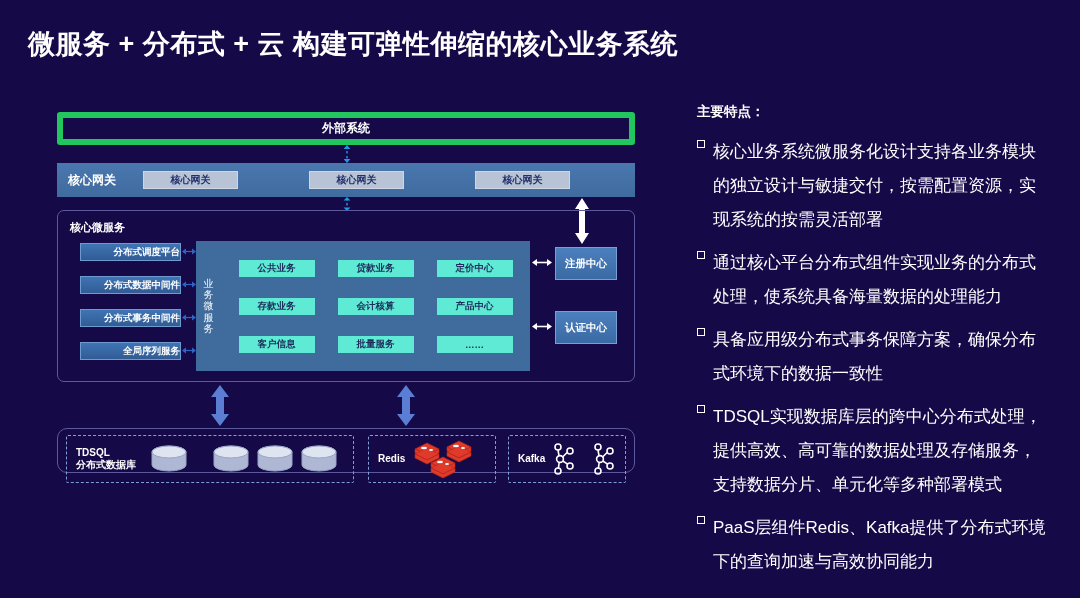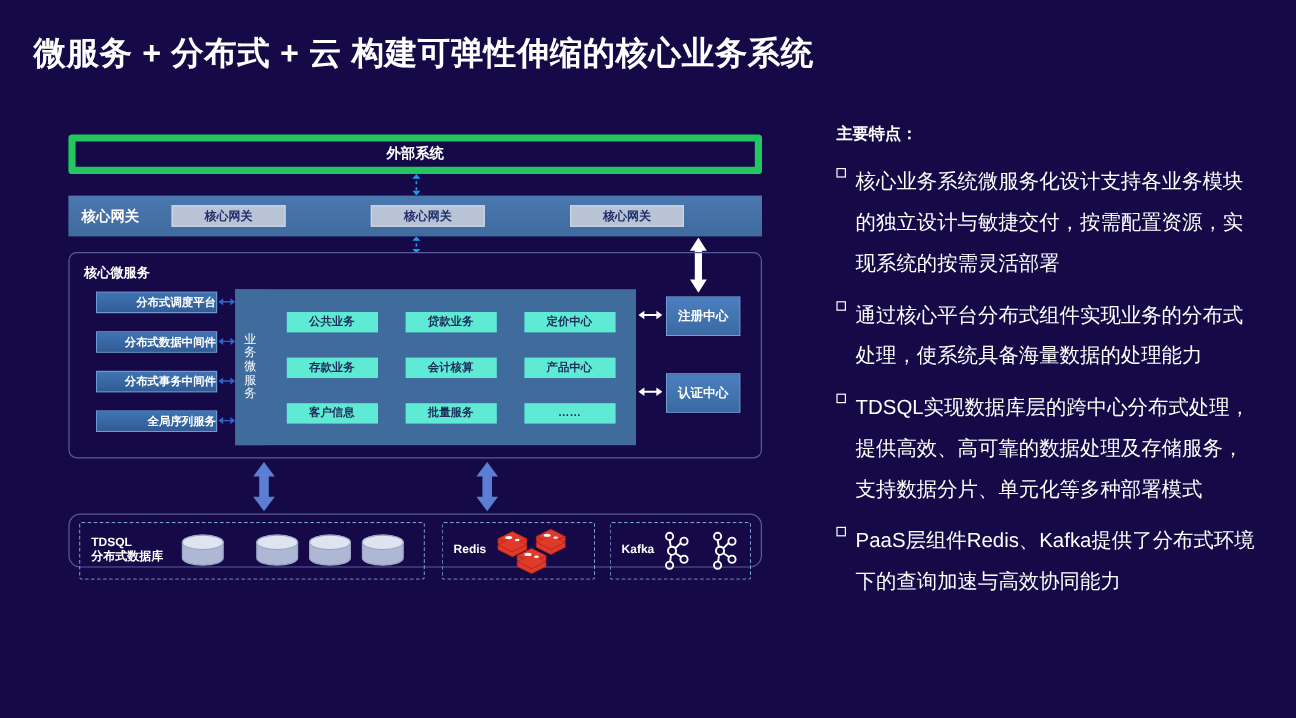--- a/index.html
+++ b/index.html
@@ -386,20 +386,24 @@
     <div class="feat-item">
       <span class="feat-bullet"></span>
       <span class="feat-text">核心业务系统微服务化设计支持各业务模块的独立设计与敏捷交付，按需配置资源，实现系统的按需灵活部署</span>
     </div>
     <div class="feat-item">
       <span class="feat-bullet"></span>
       <span class="feat-text">通过核心平台分布式组件实现业务的分布式处理，使系统具备海量数据的处理能力</span>
     </div>
     <div class="feat-item">
       <span class="feat-bullet"></span>
+      <span class="feat-text">具备应用级分布式事务保障方案，确保分布式环境下的数据一致性</span>
+    </div>
+    <div class="feat-item">
+      <span class="feat-bullet"></span>
       <span class="feat-text">TDSQL实现数据库层的跨中心分布式处理，提供高效、高可靠的数据处理及存储服务，支持数据分片、单元化等多种部署模式</span>
     </div>
     <div class="feat-item">
       <span class="feat-bullet"></span>
       <span class="feat-text">PaaS层组件Redis、Kafka提供了分布式环境下的查询加速与高效协同能力</span>
     </div>
   </div>
 
 </div>
 

